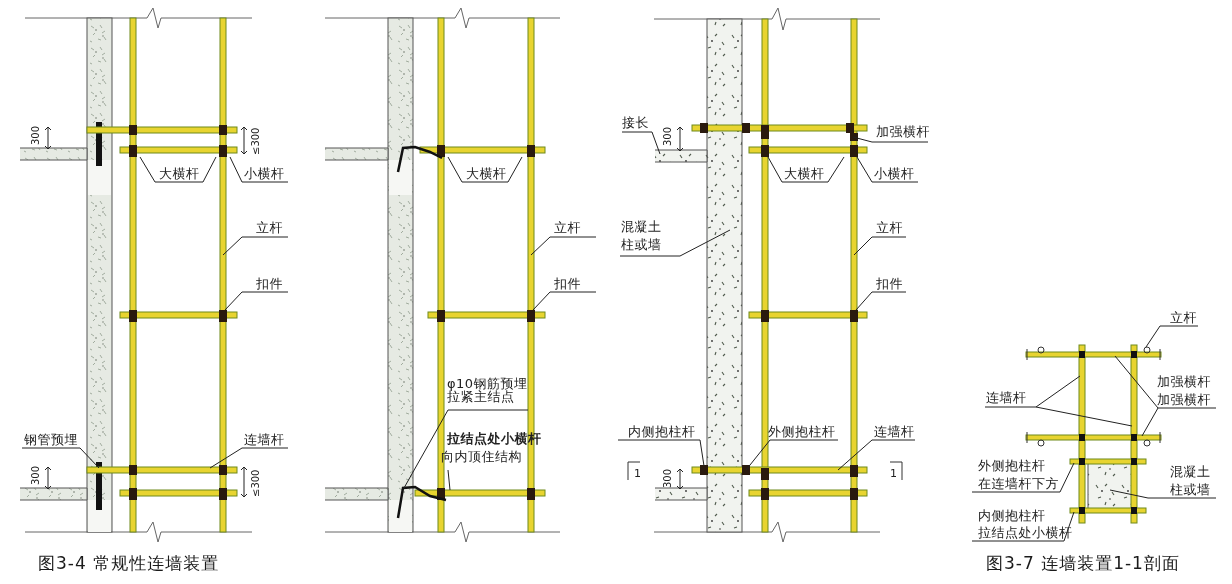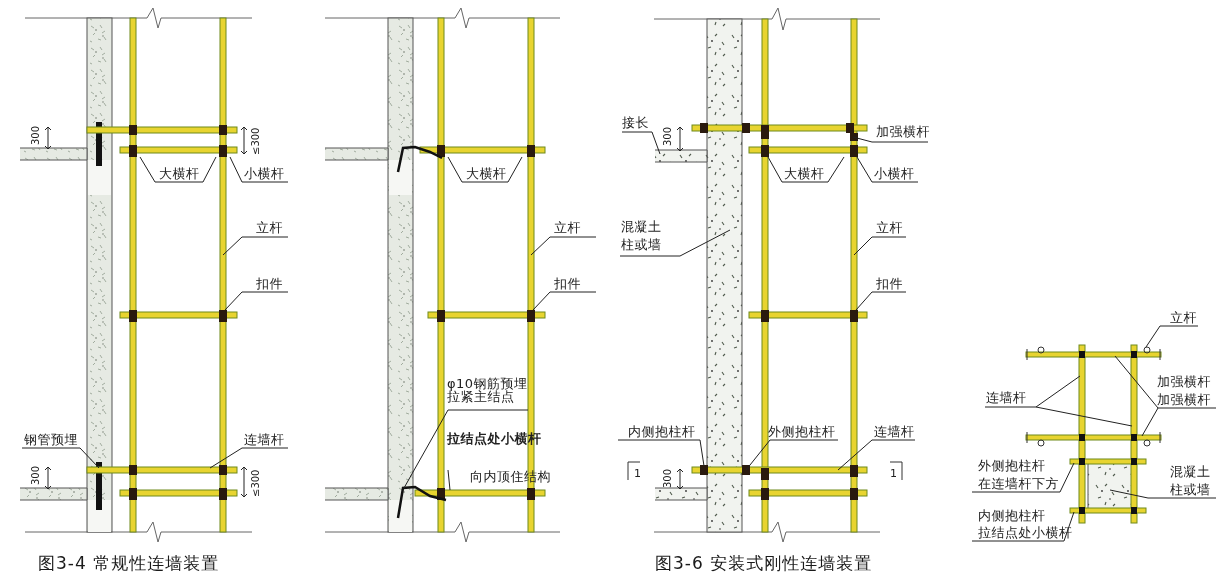--- a/index.html
+++ b/index.html
@@ -211,43 +211,43 @@
 <div class="lbl" style="left:24px;top:432px;">钢管预埋</div>
 <div class="lbl" style="left:244px;top:432px;">连墙杆</div>
 <div class="cap" style="left:38px;top:552px;">图3-4  常规性连墙装置</div>
 
 <div class="lbl" style="left:466px;top:166px;">大横杆</div>
 <div class="lbl" style="left:554px;top:220px;">立杆</div>
 <div class="lbl" style="left:554px;top:276px;">扣件</div>
 <div class="lbl" style="left:447px;top:376px;">φ10钢筋预埋</div>
 <div class="lbl" style="left:447px;top:389px;">拉紧主结点</div>
 <div class="lbl" style="left:447px;top:431px;font-weight:bold;">拉结点处小横杆</div>
-<div class="lbl" style="left:470px;top:449px;margin-top:20px;">向内顶住结构</div>
+<div class="lbl" style="left:441px;top:449px;">向内顶住结构</div>
 
 <div class="lbl" style="left:622px;top:115px;">接长</div>
 <div class="dim" style="left:662px;top:146px;">300</div>
 <div class="lbl" style="left:876px;top:124px;">加强横杆</div>
 <div class="lbl" style="left:784px;top:166px;">大横杆</div>
 <div class="lbl" style="left:874px;top:166px;">小横杆</div>
 <div class="lbl" style="left:621px;top:219px;">混凝土</div>
 <div class="lbl" style="left:621px;top:237px;">柱或墙</div>
 <div class="lbl" style="left:876px;top:220px;">立杆</div>
 <div class="lbl" style="left:876px;top:276px;">扣件</div>
 <div class="lbl" style="left:628px;top:424px;">内侧抱柱杆</div>
 <div class="lbl" style="left:768px;top:424px;">外侧抱柱杆</div>
 <div class="lbl" style="left:874px;top:424px;">连墙杆</div>
 <div class="lbl" style="left:634px;top:466px;font-size:11px;">1</div>
 <div class="lbl" style="left:890px;top:466px;font-size:11px;">1</div>
 <div class="dim" style="left:662px;top:488px;">300</div>
-<div class="cap" style="left:655px;top:552px;">图3-6  安装式刚性连墙装置</div>
 
 <div class="lbl" style="left:1170px;top:310px;">立杆</div>
 <div class="lbl" style="left:986px;top:390px;">连墙杆</div>
 <div class="lbl" style="left:1157px;top:374px;">加强横杆</div>
 <div class="lbl" style="left:1157px;top:392px;">加强横杆</div>
 <div class="lbl" style="left:978px;top:458px;">外侧抱柱杆</div>
 <div class="lbl" style="left:978px;top:476px;">在连墙杆下方</div>
 <div class="lbl" style="left:1170px;top:464px;">混凝土</div>
 <div class="lbl" style="left:1170px;top:482px;">柱或墙</div>
 <div class="lbl" style="left:978px;top:508px;">内侧抱柱杆</div>
 <div class="lbl" style="left:978px;top:525px;">拉结点处小横杆</div>
+<div class="cap" style="left:986px;top:552px;">图3-7  连墙装置1-1剖面</div>
 
 </div>
 
 </body></html>

